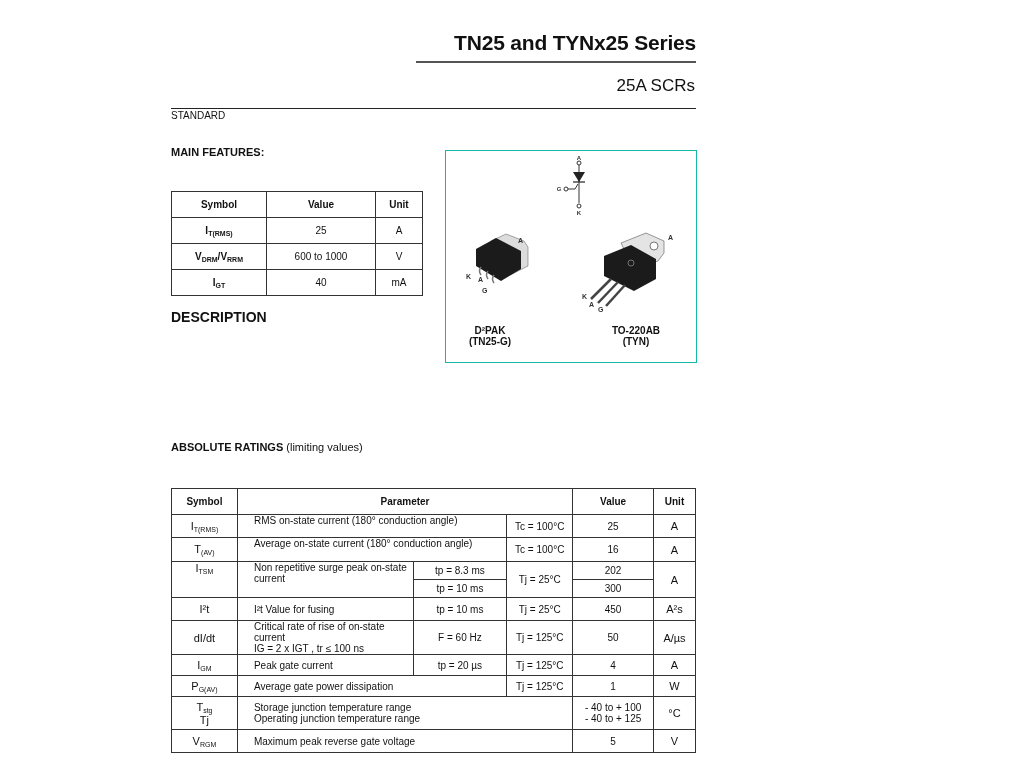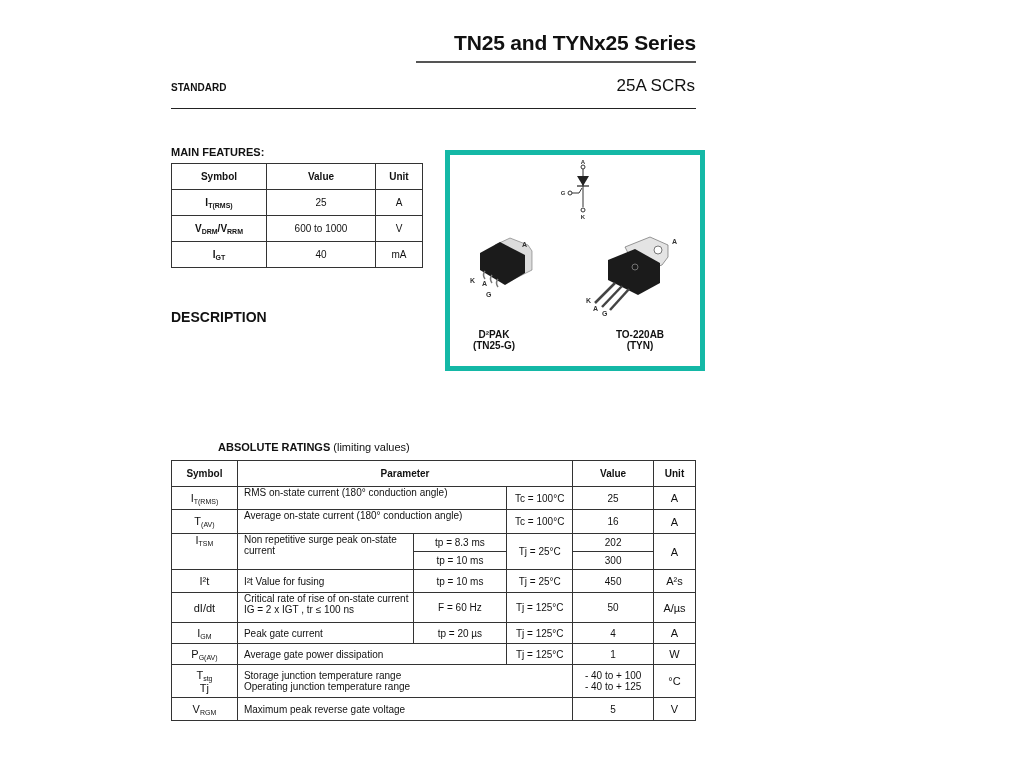--- a/index.html
+++ b/index.html
@@ -1,40 +1,40 @@
 <!DOCTYPE html>
 <html><head>
 <meta charset="utf-8">
 <style>
   html, body { margin:0; padding:0; background:#ffffff; }
   body { width:1024px; height:768px; position:relative; overflow:hidden;
          font-family:"Liberation Sans", sans-serif; color:#111; }
   .abs { position:absolute; }
   .title { left:416px; top:31px; width:280px; text-align:right; font-size:21px; font-weight:bold; letter-spacing:-0.2px; }
   .title-rule { left:416px; top:61px; width:280px; height:2px; background:#555; }
-  .standard { left:171px; top:82px; font-size:10px; font-weight:bold; }
+  .standard { left:171px; top:110px; font-size:10px; font-weight:normal; }
   .subtitle { left:560px; top:76px; width:135px; text-align:right; font-size:17px; }
   .sub-rule { left:171px; top:108px; width:525px; height:1px; background:#222; }
   .h-main { left:171px; top:146px; font-size:11px; font-weight:bold; }
-  table { border-collapse:collapse; font-size:10px; }
+  table { border-collapse:collapse; font-size:10px;margin-top:28px; }
   td, th { border:1px solid #333; text-align:center; padding:0; }
   th { font-weight:bold; font-size:10px; }
   .feat { left:171px; top:163px; width:252px; }
   .feat td, .feat th { height:25px; }
   .feat .sym { font-weight:bold; }
   sub { font-size:7px; vertical-align:-2px; }
   .h-desc { left:171px; top:309px; font-size:14px; font-weight:bold; }
   .desc { left:171px; top:326px; width:250px; font-size:11px; line-height:12.5px; text-align:justify; }
-  .pkgbox { left:445px; top:150px; width:250px; height:211px; border:5px solid #14b8a6; }
+  .pkgbox { left:445px; top:150px; width:250px; height:211px; border:1px solid #14b8a6; }
   .pkglabel { font-size:10px; font-weight:bold; text-align:center; line-height:11px; }
-  .h-abs { left:171px; top:441px; font-size:11px; font-weight:bold;margin-left:47px; }
+  .h-abs { left:171px; top:441px; font-size:11px; font-weight:bold; }
   .h-abs span { font-weight:normal; }
   .ratings { left:171px; top:460px; width:525px; }
   .ratings td, .ratings th { font-size:10px; }
-  .ratings .param { text-align:left; padding-left:6px; vertical-align:top; }
+  .ratings .param { text-align:left; padding-left:16px; vertical-align:top; }
   .ratings .symc { font-size:11px; }
   .ratings .unit { font-size:11px; vertical-align:middle; }
 </style>
 </head>
 <body>
 
 <div class="abs title">TN25 and TYNx25 Series</div>
 <div class="abs title-rule"></div>
 <div class="abs standard">STANDARD</div>
 <div class="abs subtitle">25A SCRs</div>

